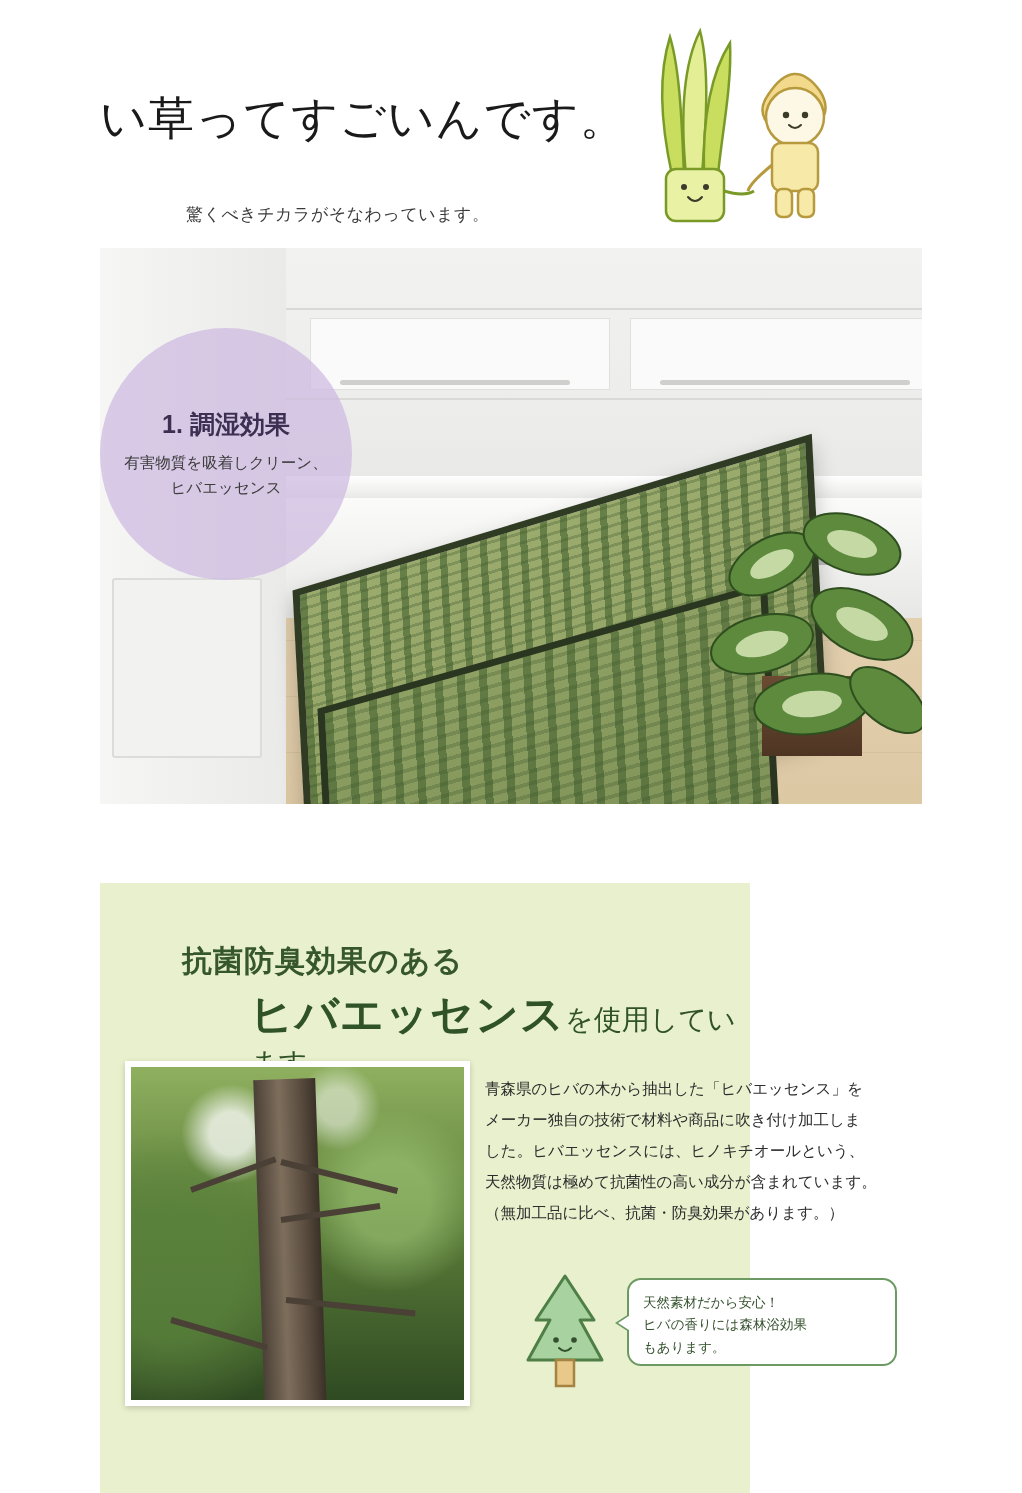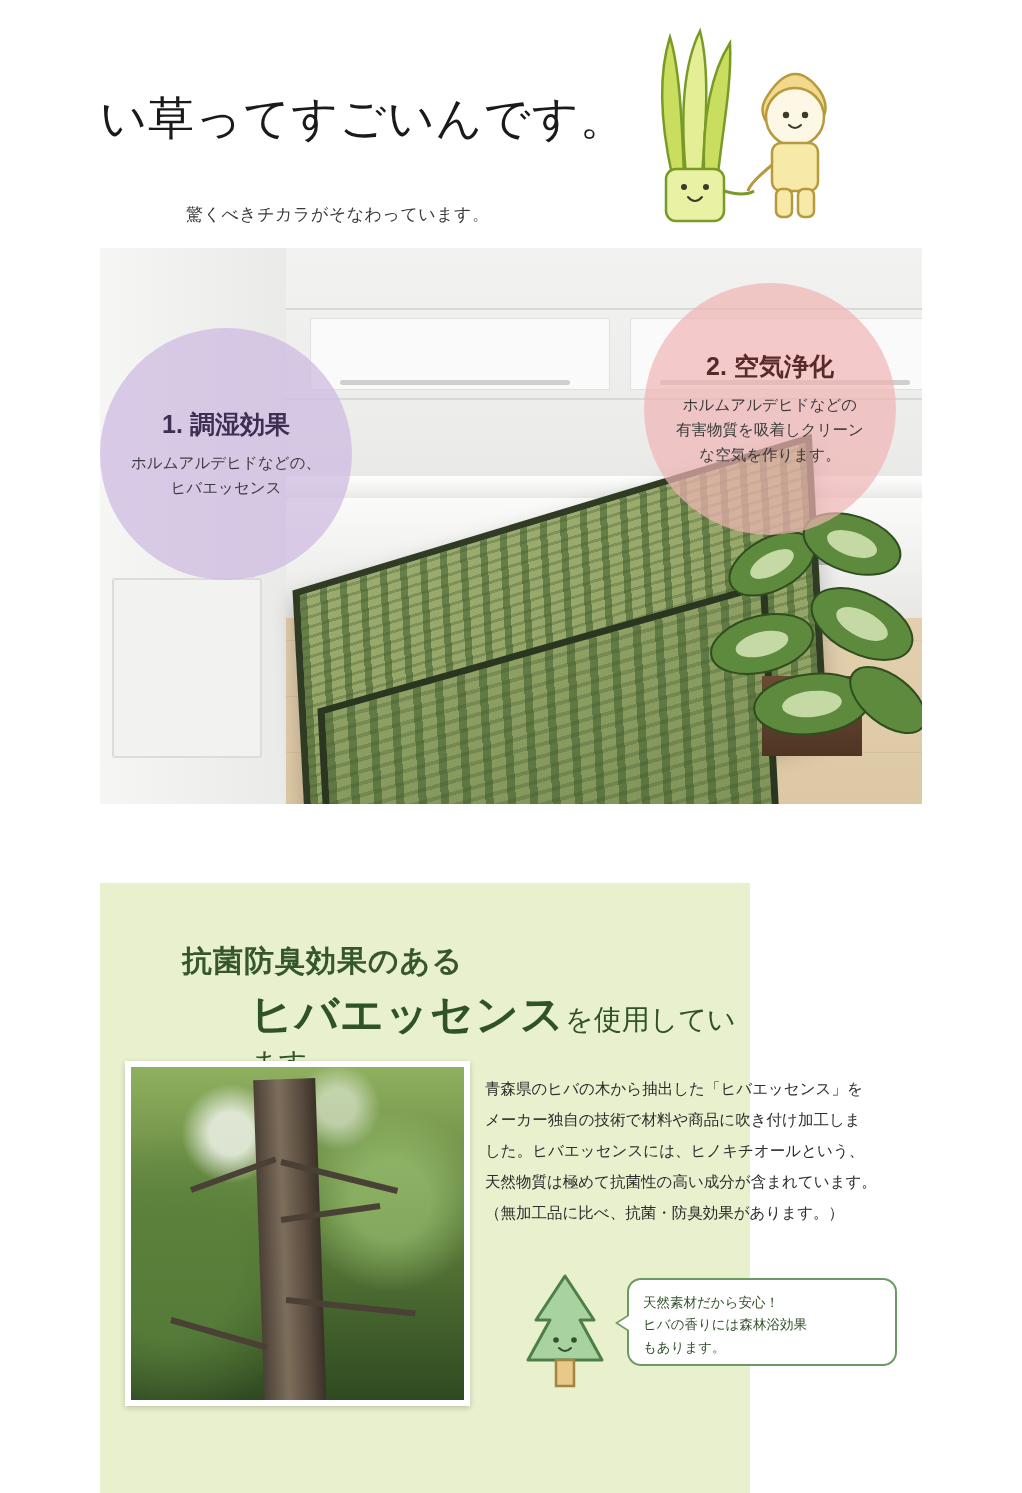--- a/index.html
+++ b/index.html
@@ -290,33 +290,25 @@
           <ellipse cx="160" cy="120" rx="28" ry="13" transform="rotate(26 160 120)"></ellipse>
           <ellipse cx="110" cy="200" rx="30" ry="13" transform="rotate(-6 110 200)"></ellipse>
         </g>
       </svg>
     </div>
   </div>
 
   <div class="bubble bubble-1">
     <div class="bubble-title">1. 調湿効果</div>
     <div class="bubble-body">
-      <div>ホルムアルデヒドなどの、</div>
+      <div>有害物質を吸着しクリーン、</div>
       <div>ヒバエッセンス</div>
     </div>
   </div>
 
-  <div class="bubble bubble-2">
-    <div class="bubble-title">2. 空気浄化</div>
-    <div class="bubble-body">
-      <div>ホルムアルデヒドなどの</div>
-      <div>有害物質を吸着しクリーン</div>
-      <div>な空気を作ります。</div>
-    </div>
-  </div>
 
 </div>
 
 <div class="section2">
 
   <div class="s2-head-1">抗菌防臭効果のある</div>
   <div class="s2-head-2">
     <span class="big">ヒバエッセンス</span><span class="small">を使用しています。</span>
   </div>
 

